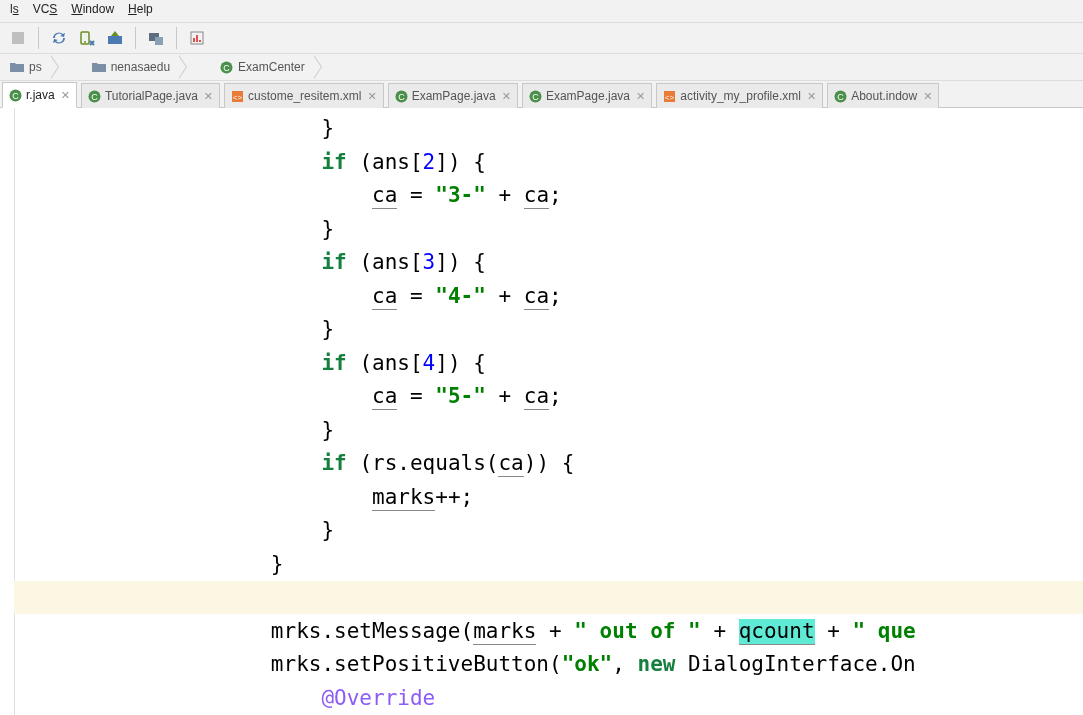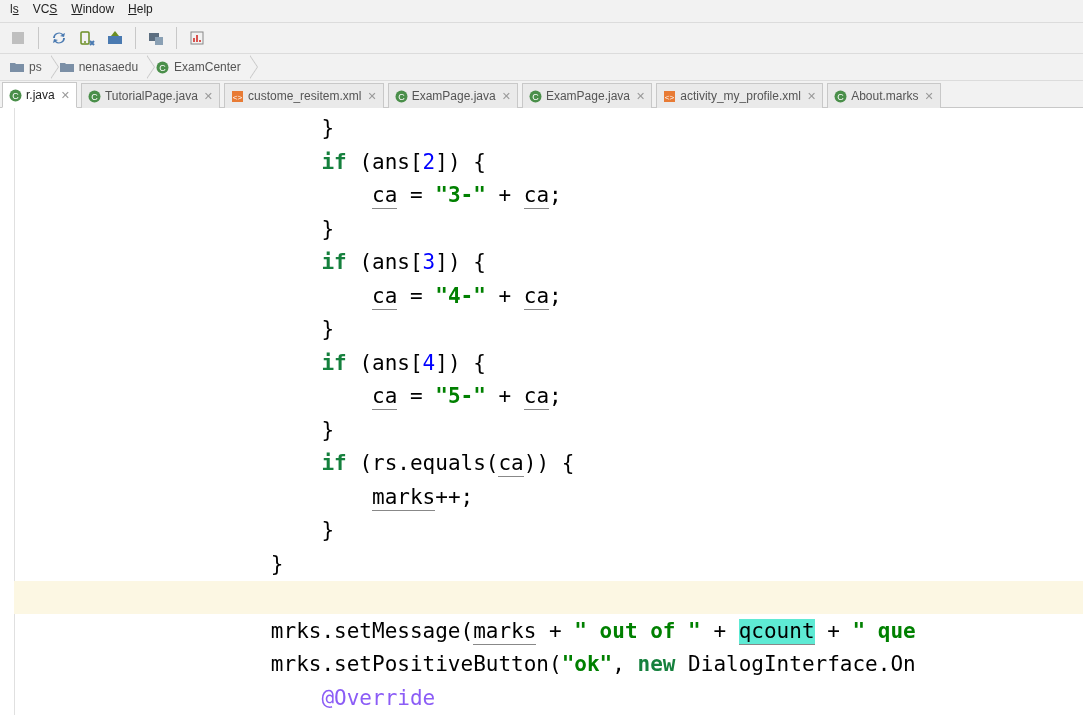--- a/index.html
+++ b/index.html
@@ -52,20 +52,21 @@
     margin: 0 6px;
   }
   .tb-btn svg { display:block; }
 
   
   .breadcrumb {
     height: 26px;
     display:flex;align-items:center;
     background: #f2f2f2;
     border-bottom: 1px solid #dcdcdc;
+    gap: 32px;
   }
   .crumb {
     display:flex;align-items:center;
     padding: 0 8px 0 10px;
     height: 24px;
     position: relative;
     color:#555;
   }
   .crumb::after {
     content:"";
@@ -298,21 +299,21 @@
       <span>activity_my_profile.xml</span>
       <span class="fclose">✕</span>
     </div>
     <div class="ftab">
       <span class="ficon">
         <svg width="13" height="13">
           <circle cx="6.5" cy="6.5" r="6" fill="#4a8f4a"></circle>
           <text x="6.5" y="10" text-anchor="middle" font-size="9" fill="#fff" font-family="Arial">C</text>
         </svg>
       </span>
-      <span>About.marks</span>
+      <span>About.indow</span>
       <span class="fclose">✕</span>
     </div>
   </div>
 
 <div class="editor">
   <div class="gutter"></div>
   <div id="hl-line" class="hl-line" style="display: block; top: 473px;"></div>
   <div class="code" id="code"><div>                        }</div><div>                        <span class="kw">if</span> (ans[<span class="num">2</span>]) {</div><div>                            <span class="under">ca</span> = <span class="str">"3-"</span> + <span class="under">ca</span>;</div><div>                        }</div><div>                        <span class="kw">if</span> (ans[<span class="num">3</span>]) {</div><div>                            <span class="under">ca</span> = <span class="str">"4-"</span> + <span class="under">ca</span>;</div><div>                        }</div><div>                        <span class="kw">if</span> (ans[<span class="num">4</span>]) {</div><div>                            <span class="under">ca</span> = <span class="str">"5-"</span> + <span class="under">ca</span>;</div><div>                        }</div><div>                        <span class="kw">if</span> (rs.equals(<span class="under">ca</span>)) {</div><div>                            <span class="under">marks</span>++;</div><div>                        }</div><div>                    }</div><div>                    saveExmR(<span class="under">marks</span>, <span class="under hl1">qcount</span><span class="cursor-caret"></span>);</div><div>                    mrks.setMessage(<span class="under">marks</span> + <span class="str">" out of "</span> + <span class="under hl1">qcount</span> + <span class="str">" que</span></div><div>                    mrks.setPositiveButton(<span class="str">"ok"</span>, <span class="kw">new</span> DialogInterface.On</div><div>                        <span class="anno">@Override</span></div></div>
 </div>
 

